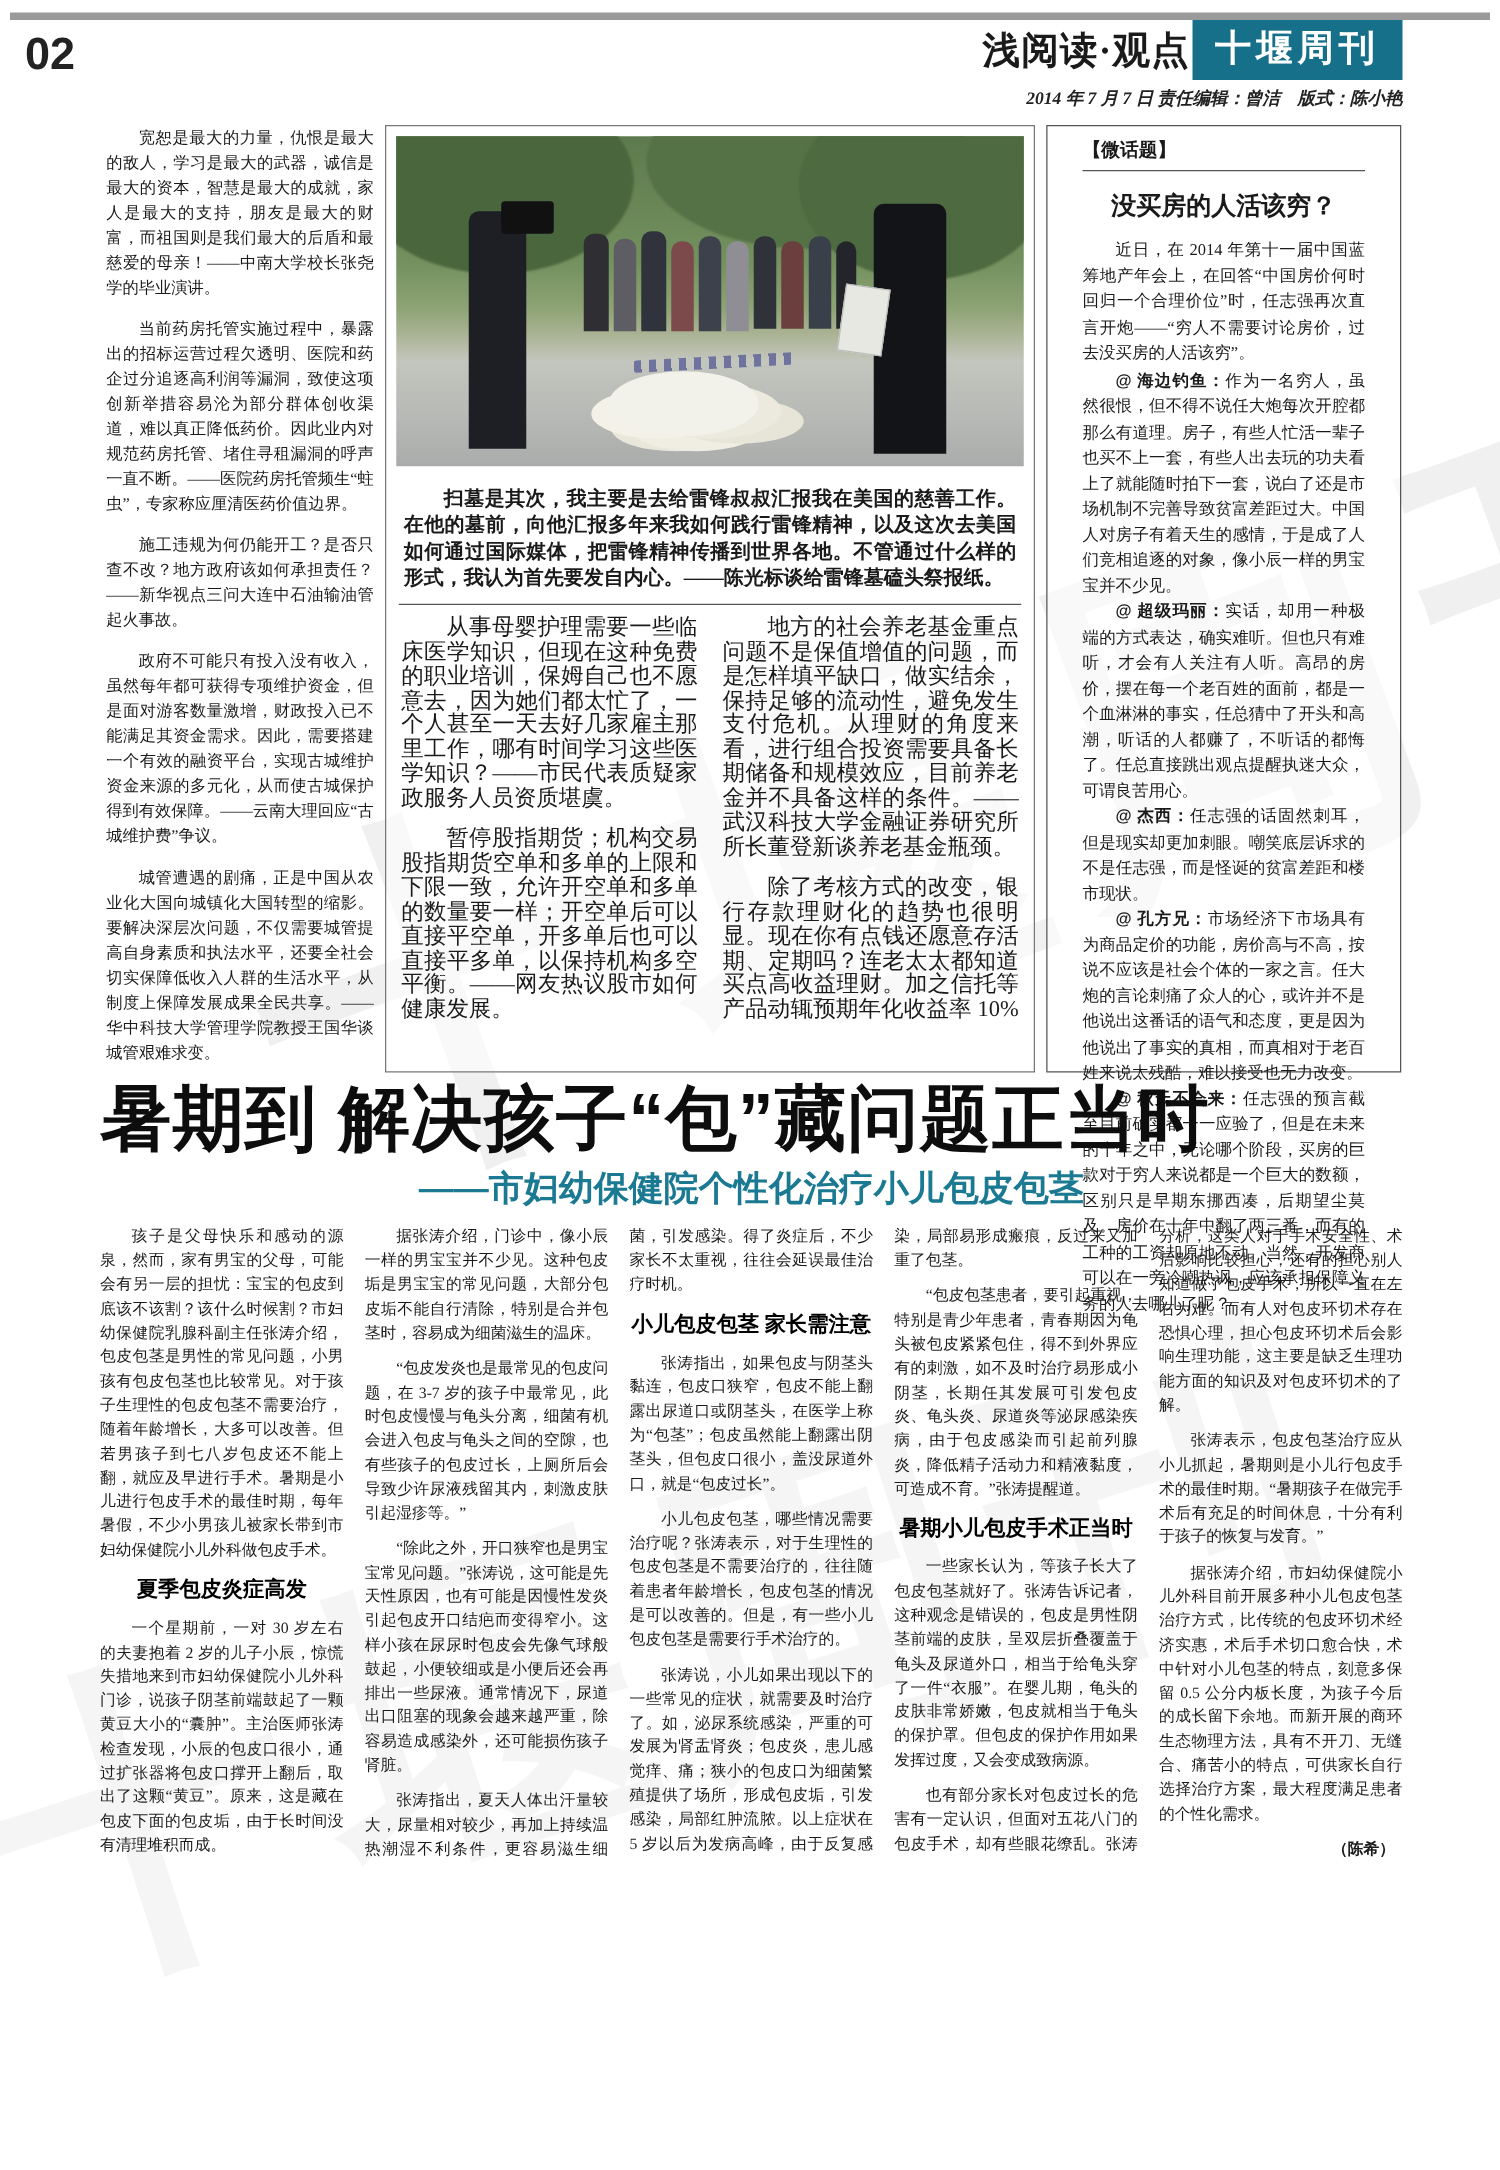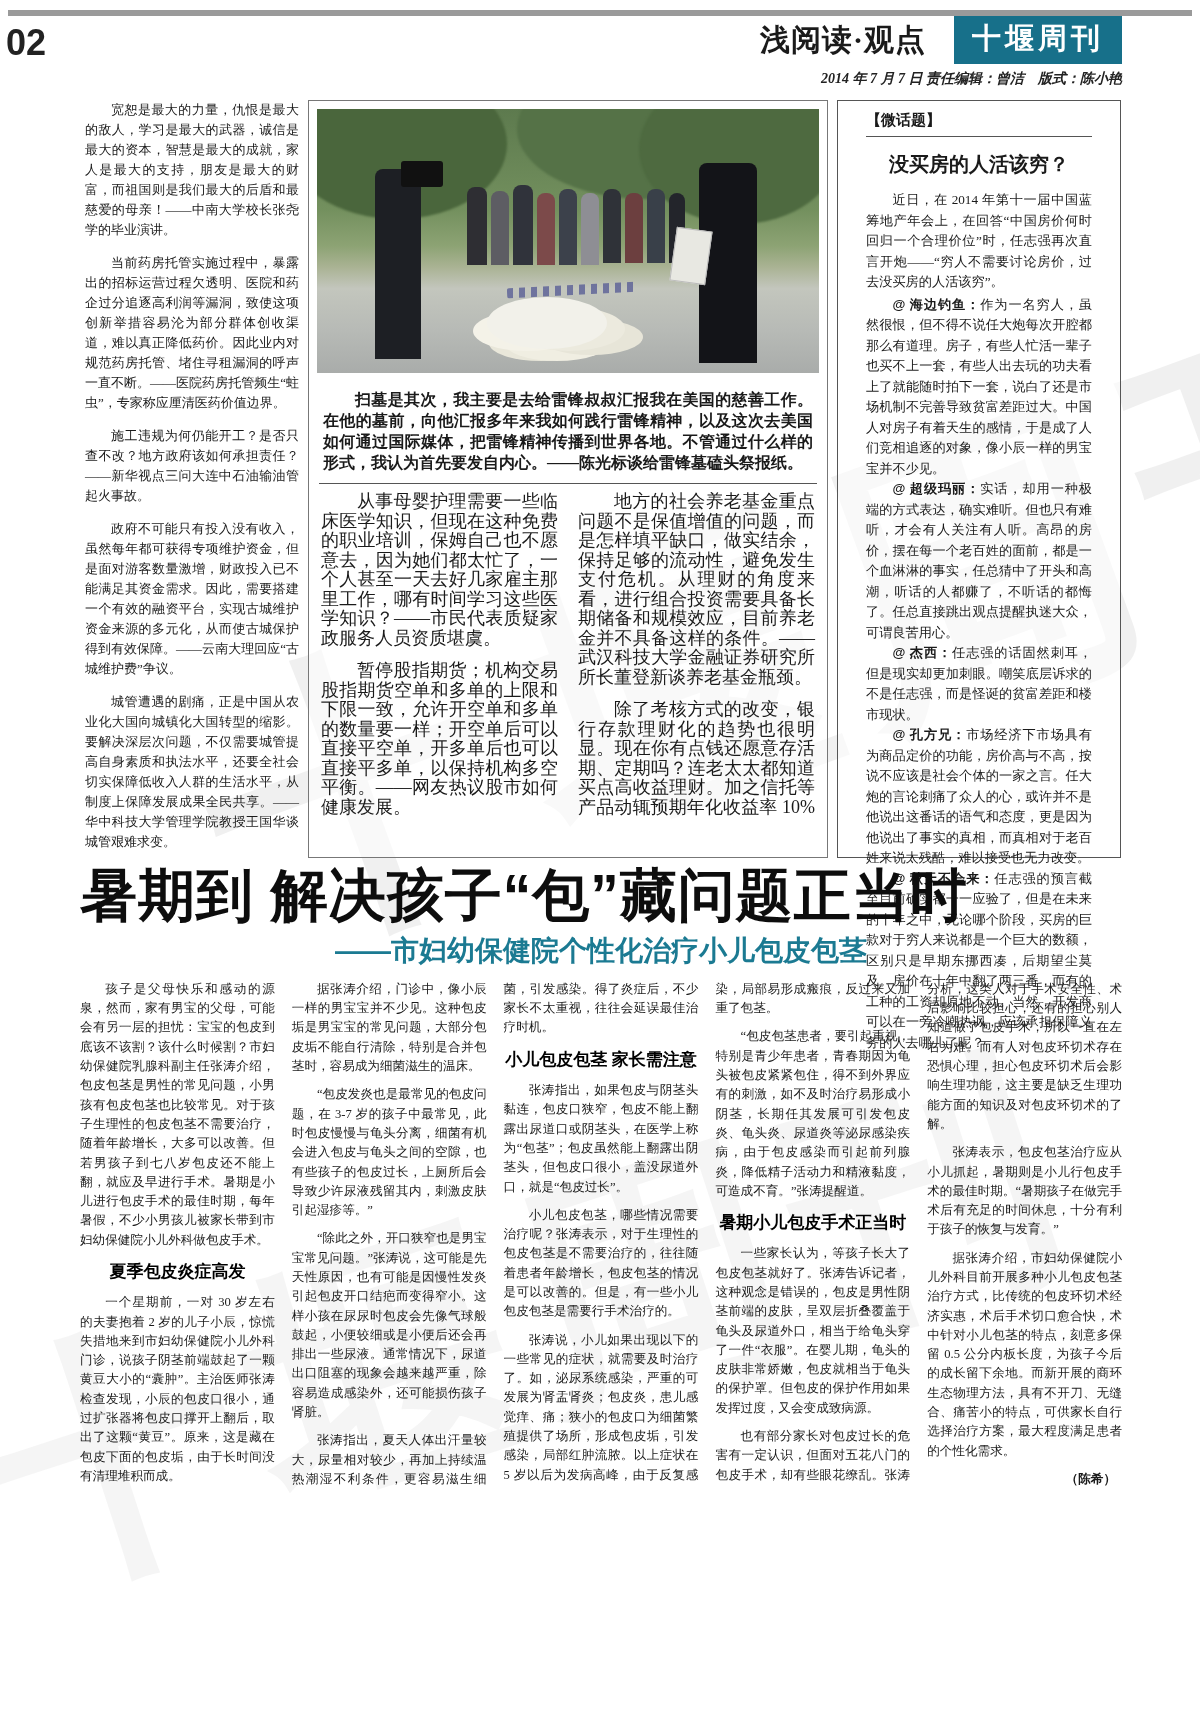--- a/index.html
+++ b/index.html
@@ -1,23 +1,23 @@
 <!DOCTYPE html>
 <html><head>
 <meta charset="utf-8">
 <style>
   html,body{margin:0;padding:0;background:#e9e9e6;}
   .page{position:relative;width:1200px;height:1736px;margin:0 auto;background:#ffffff;
         font-family:"Liberation Serif","DejaVu Serif",serif;color:#1a1a1a;overflow:hidden;}
   
   .top-rule{position:absolute;left:8px;right:8px;top:10px;height:6px;background:#9a9a9a;}
-  .pagenum{position:absolute;left:6px;top:22px;font-family:"Liberation Sans","DejaVu Sans",sans-serif;
+  .pagenum{position:absolute;left:20px;top:22px;font-family:"Liberation Sans","DejaVu Sans",sans-serif;
            font-size:36px;font-weight:700;color:#222;}
   .header-right{position:absolute;right:78px;top:16px;text-align:right;}
-  .header-line1{display:flex;align-items:center;justify-content:flex-end;gap:28px;}
+  .header-line1{display:flex;align-items:center;justify-content:flex-end;gap:2px;}
   .section-name{font-size:30px;font-weight:700;letter-spacing:1px;}
   .masthead-box{background:#17708a;color:#fff;font-weight:700;font-size:29px;
                 padding:3px 18px 5px;letter-spacing:4px;}
   .dateline{margin-top:6px;font-size:14px;font-weight:700;font-style:italic;color:#222;}
   
   .watermark{position:absolute;font-family:"Liberation Sans",sans-serif;font-weight:900;
              color:rgba(110,110,110,0.10);pointer-events:none;white-space:nowrap;z-index:1;}
   .wm1{font-size:300px;left:180px;top:420px;transform:rotate(-20deg);letter-spacing:30px;}
   .wm2{font-size:260px;left:-40px;top:1150px;transform:rotate(-18deg);letter-spacing:24px;
        color:rgba(110,110,110,0.07);}

